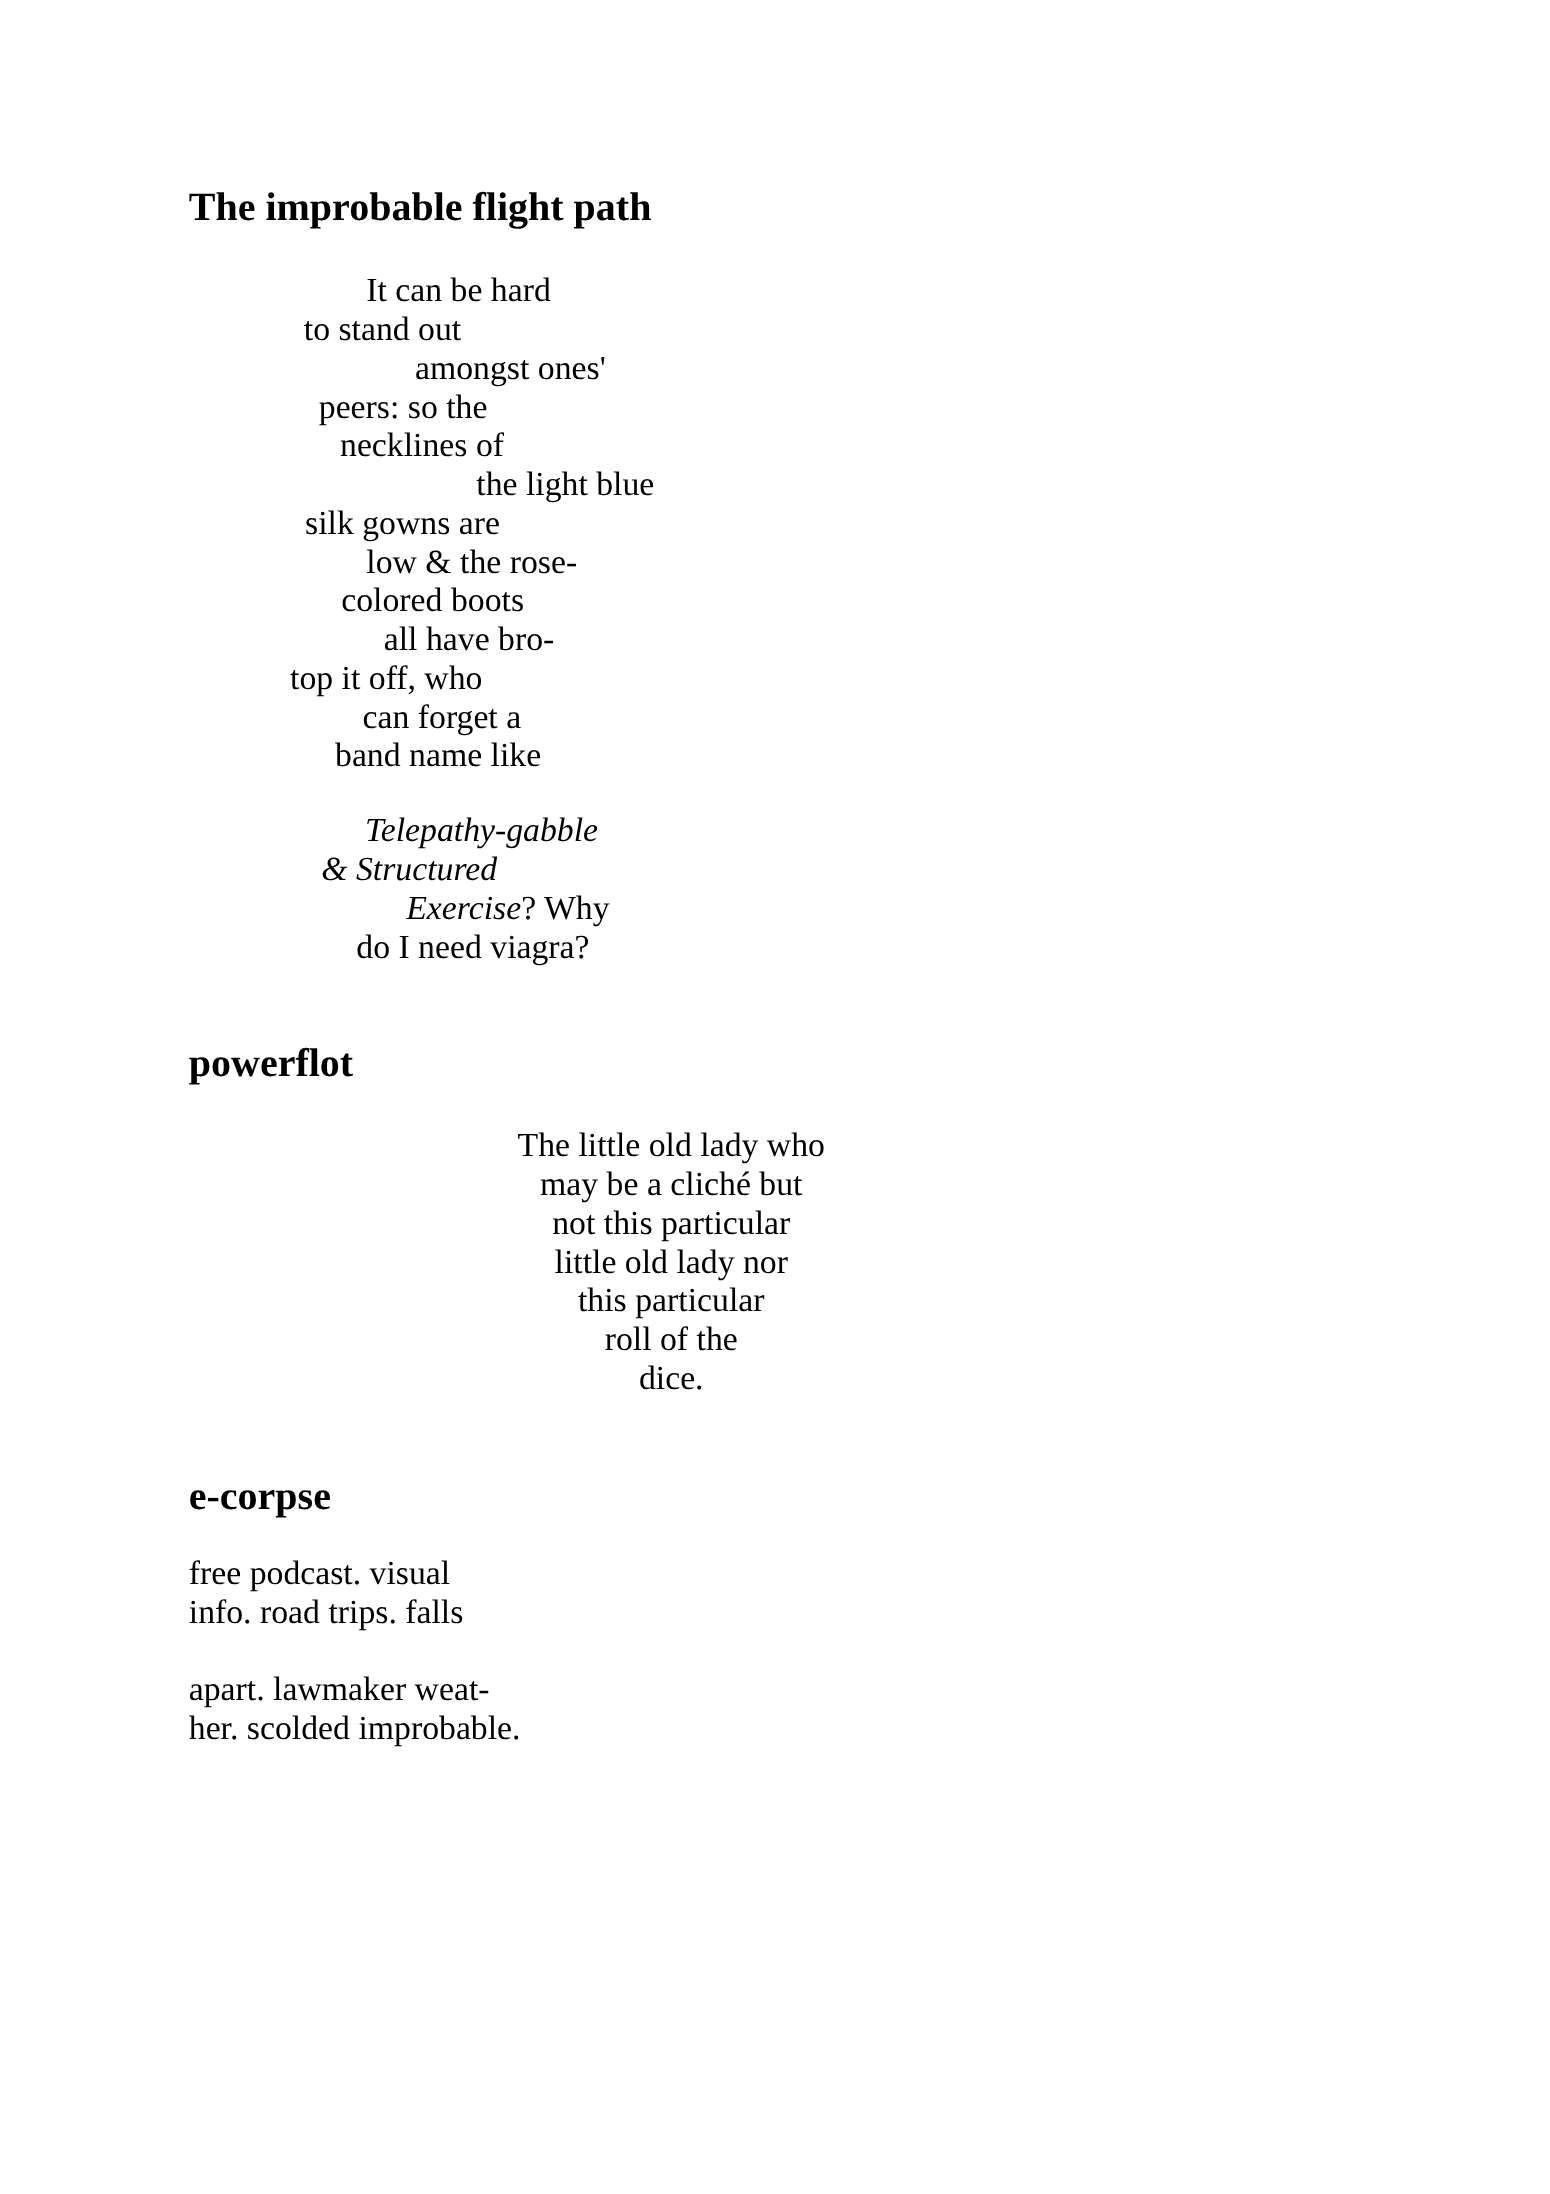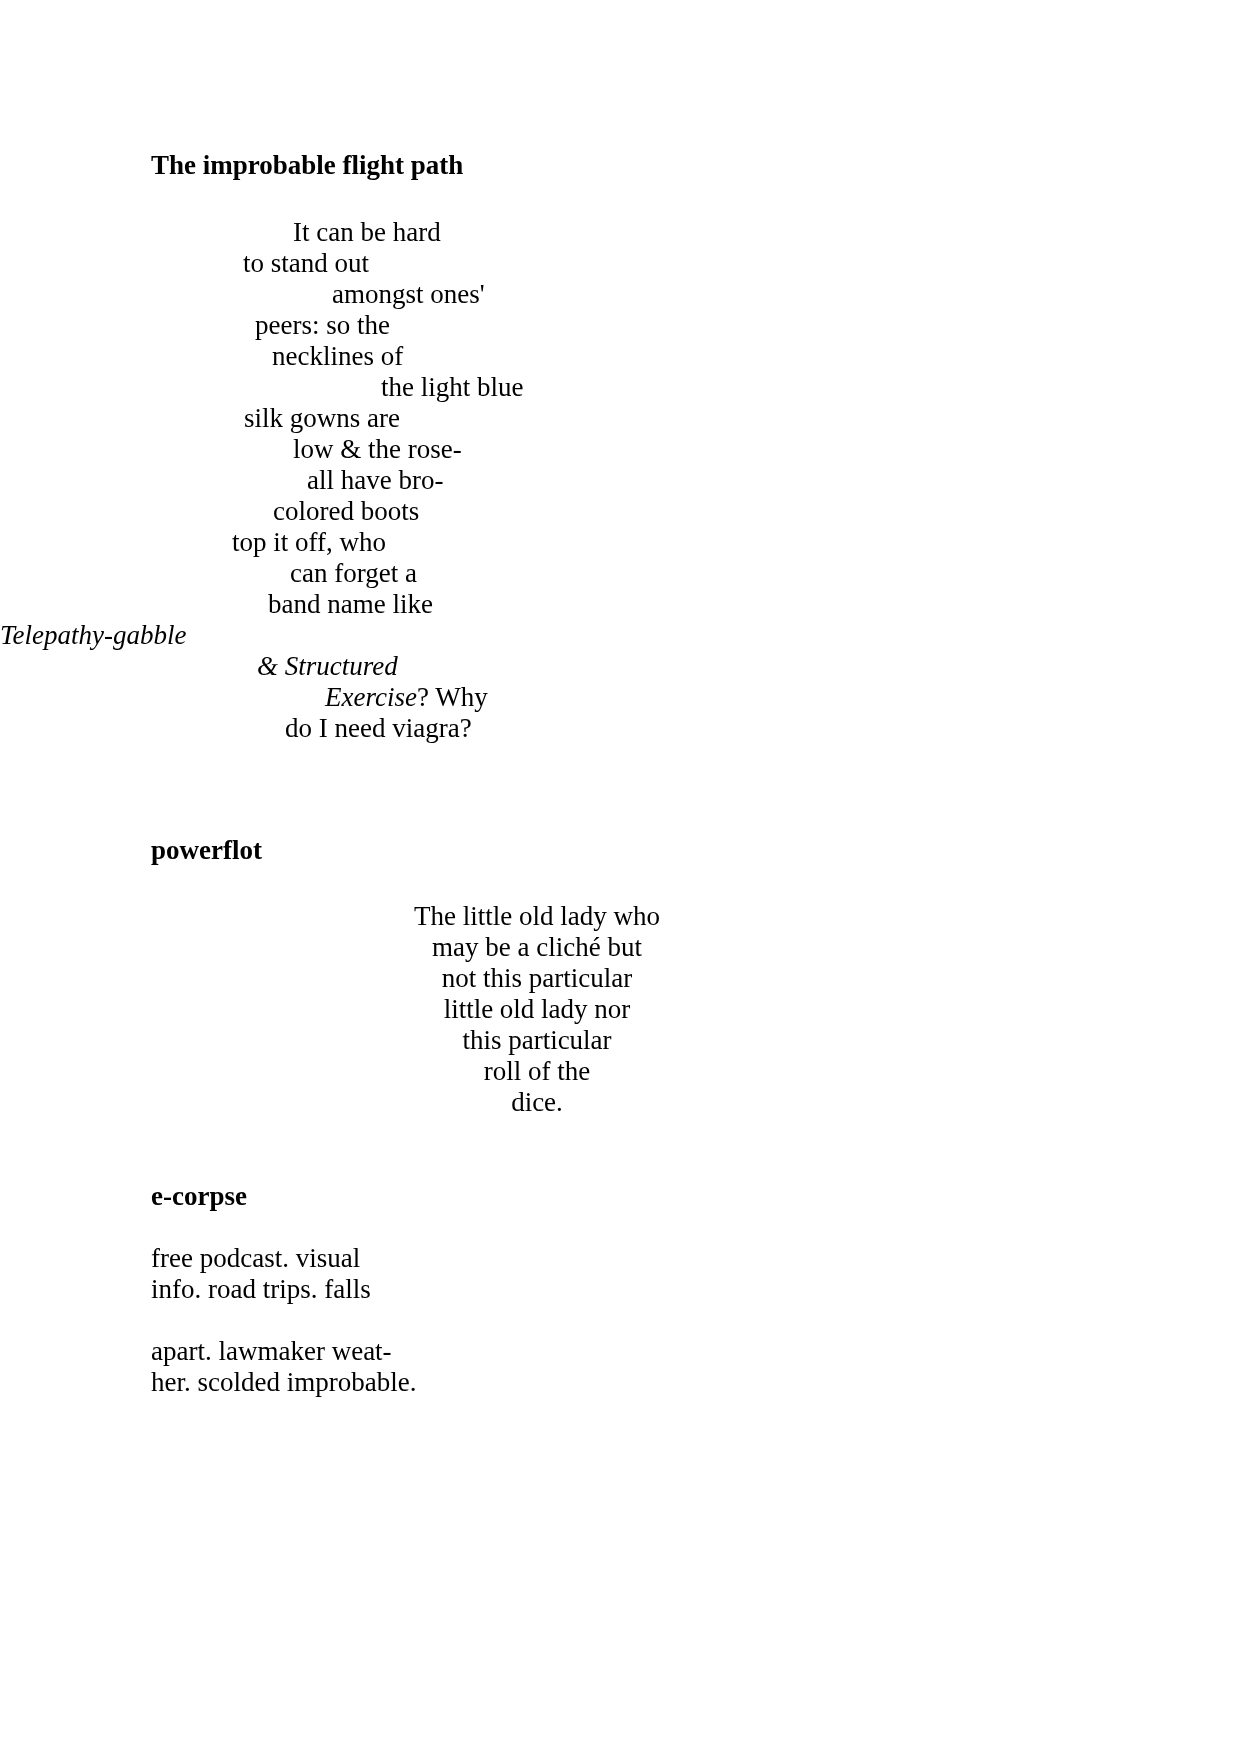--- a/index.html
+++ b/index.html
@@ -16,21 +16,21 @@
     color: #000000;
     font-family: "Liberation Serif", "DejaVu Serif", serif;
     font-size: 27px;
     line-height: 31px;
     overflow: hidden;
   }
   .heading {
     position: absolute;
     left: 151px;
     font-weight: bold;
-    font-size: 27px;
+    font-size: 32px;
     white-space: nowrap;
   }
   #title-1 { top: 150px; }
   #title-2 { top: 835px; }
   #title-3 { top: 1181px; }
 
   .poem-body {
     position: absolute;
     left: 0;
     width: 1074px;
@@ -61,26 +61,26 @@
 
   <div class="poem-body" id="poem-1-body">
       <div class="line" style="padding-left: 293px;"><span>It can be hard</span></div>
       <div class="line" style="padding-left: 243px;"><span>to stand out</span></div>
       <div class="line" style="padding-left: 332px;"><span>amongst ones'</span></div>
       <div class="line" style="padding-left: 255px;"><span>peers: so the</span></div>
       <div class="line" style="padding-left: 272px;"><span>necklines of</span></div>
       <div class="line" style="padding-left: 335px; margin-left: 46px;"><span>the light blue</span></div>
       <div class="line" style="padding-left: 244px;"><span>silk gowns are</span></div>
       <div class="line" style="padding-left: 293px;"><span>low &amp; the rose-</span></div>
+      <div class="line" style="padding-left: 273px;"><span>colored boots</span></div>
       <div class="line" style="padding-left: 307px;"><span>all have bro-</span></div>
-      <div class="line" style="padding-left: 273px;"><span>colored boots</span></div>
       <div class="line" style="padding-left: 232px;"><span>top it off, who</span></div>
       <div class="line" style="padding-left: 290px;"><span>can forget a</span></div>
       <div class="line" style="padding-left: 244px; margin-left: 24px;"><span>band name like</span></div>
-      <div class="line" style=""><span class="it">Telepathy-gabble</span></div>
+      <div class="line" style="padding-left: 292px; margin-top: 29px;"><span class="it">Telepathy-gabble</span></div>
       <div class="line" style="padding-left: 257px;"><span class="it">&amp; Structured</span></div>
       <div class="line" style="padding-left: 325px;"><span class="it">Exercise</span><span>? Why</span></div>
       <div class="line" style="padding-left: 285px;"><span>do I need viagra?</span></div>
     </div>
 
   <div class="heading" id="title-2">powerflot</div>
 
   <div class="poem-body" id="poem-2-body">
       <div class="line"><span>The little old lady who</span></div>
       <div class="line"><span>may be a cliché but</span></div>

